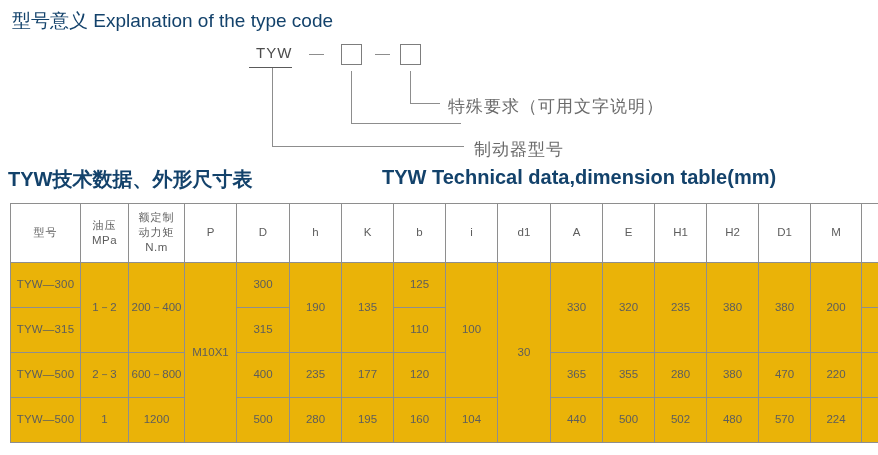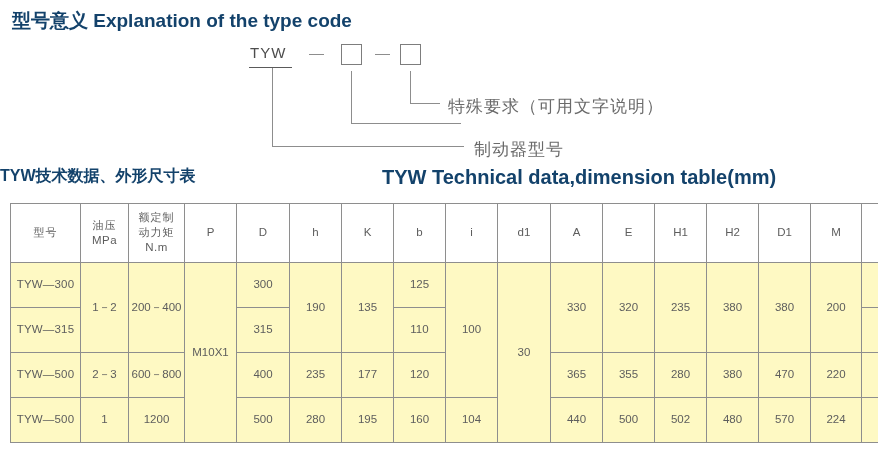--- a/index.html
+++ b/index.html
@@ -15,37 +15,37 @@
     overflow: hidden;
     position: relative;
   }
 
   
   .heading-1 {
     position: absolute;
     left: 12px;
     top: 8px;
     font-size: 19px;
-    font-weight: bold;
+    font-weight: normal;
     color: #13426b;
     letter-spacing: 0px;
     white-space: nowrap;
   }
   .heading-row {
     position: absolute;
     left: 0;
     top: 166px;
     width: 878px;
     height: 30px;
   }
   .heading-2-left {
     position: absolute;
-    left: 0;
+    left: 8px;
     top: 0;
-    font-size: 16px;
+    font-size: 20px;
     font-weight: bold;
     color: #13426b;
     white-space: nowrap;
   }
   .heading-2-right {
     position: absolute;
     left: 382px;
     top: 0;
     font-size: 20px;
     font-weight: bold;
@@ -56,21 +56,21 @@
   
   .diagram {
     position: absolute;
     left: 0;
     top: 36px;
     width: 878px;
     height: 125px;
   }
   .dg-tyw {
     position: absolute;
-    left: 250px;
+    left: 256px;
     top: 8px;
     font-size: 15px;
     color: #4d4d4d;
     letter-spacing: 1px;
   }
   .dg-underline {
     position: absolute;
     left: 249px;
     top: 31px;
     width: 43px;
@@ -138,21 +138,21 @@
     color: #5d5d5d;
     font-weight: normal;
     padding: 0;
     line-height: 1.35;
   }
   table.spec thead th {
     background: #ffffff;
     height: 58px;
   }
   table.spec tbody td {
-    background: #fef9c3;
+    background: #eab308;
     height: 44px;
   }
   .hdr-cn { font-size: 11px; letter-spacing: 1px; }
   .hdr-unit { font-size: 11.5px; letter-spacing: 0.5px; }
   .model-cell { letter-spacing: 0.2px; }
 </style>
 </head>
 <body>
 
 <div class="heading-1">型号意义 Explanation of the type code</div>

